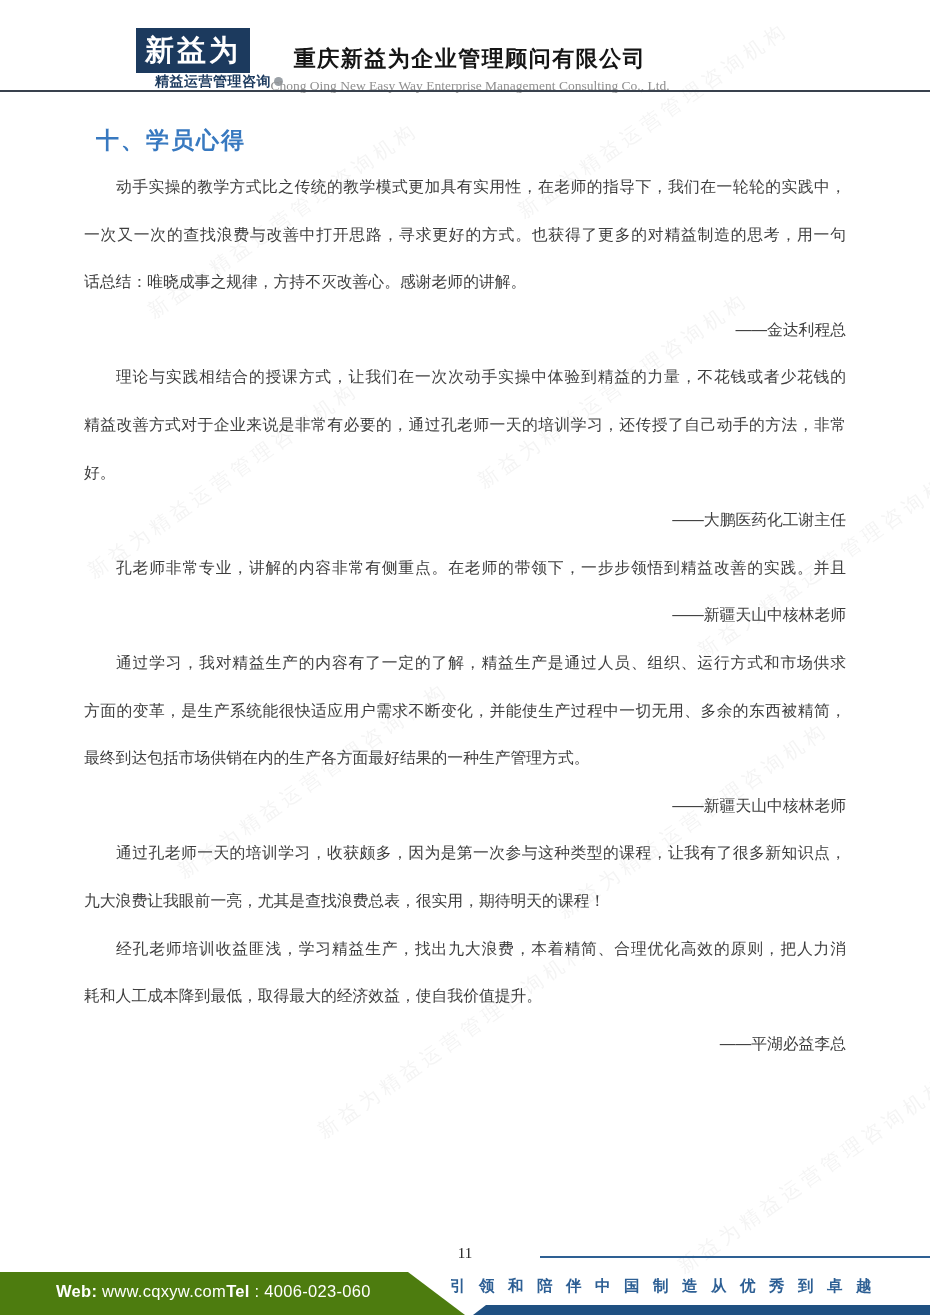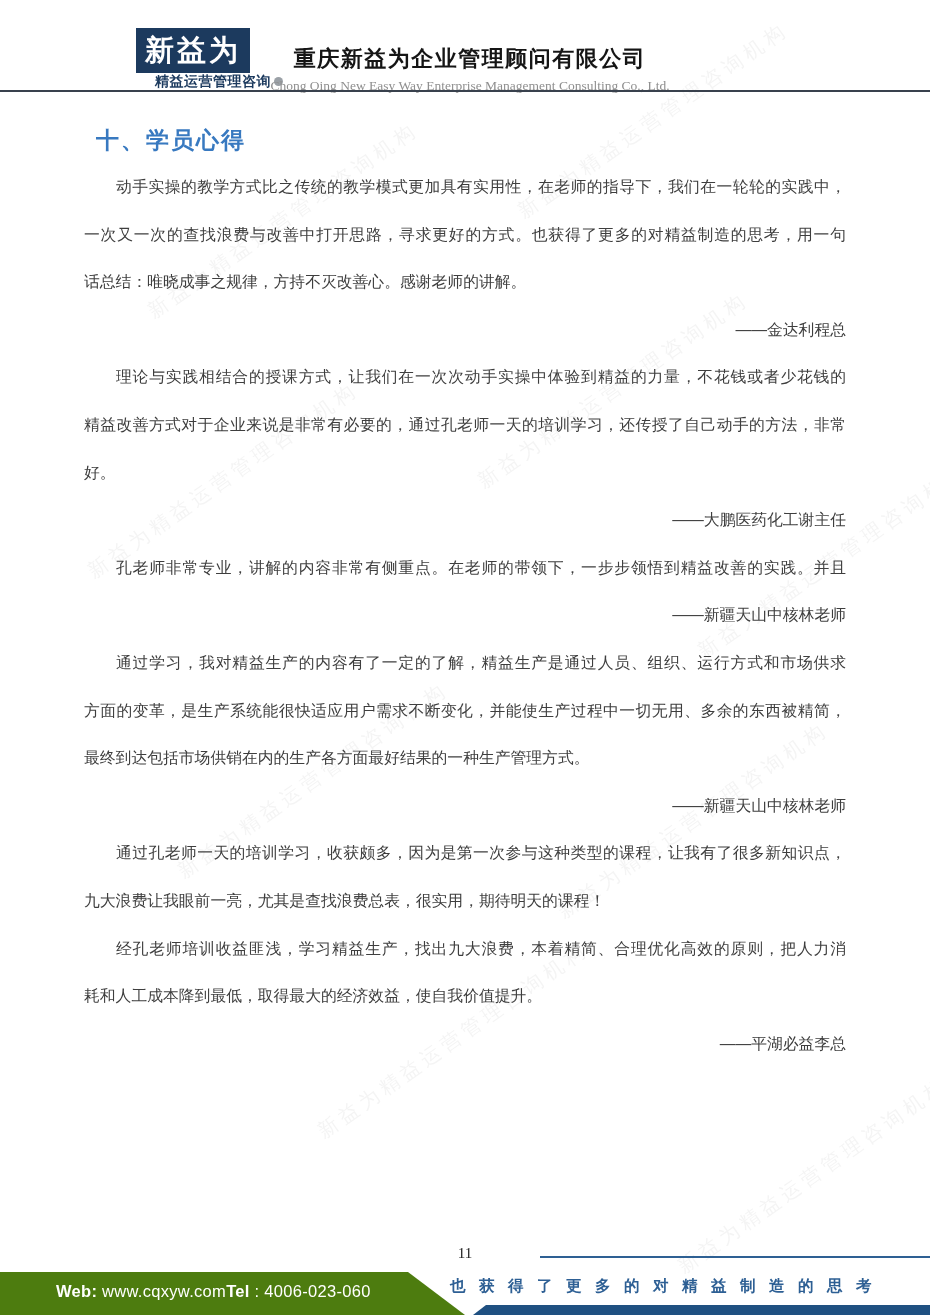--- a/index.html
+++ b/index.html
@@ -136,15 +136,15 @@
   <div class="page-number">11</div>
   <div class="footer-thinline"></div>
 
   <div class="footer-ribbon">
     <div class="footer-web">
       <span class="b">Web:</span><span> www.cqxyw.com</span><span class="b">Tel</span><span> : 4006-023-060</span>
     </div>
   </div>
 
   <div class="footer-strip"></div>
-  <div class="footer-slogan">也获得了更多的对精益制造的思考</div>
+  <div class="footer-slogan">引领和陪伴中国制造从优秀到卓越</div>
 
 </div>
 
 </body></html>

